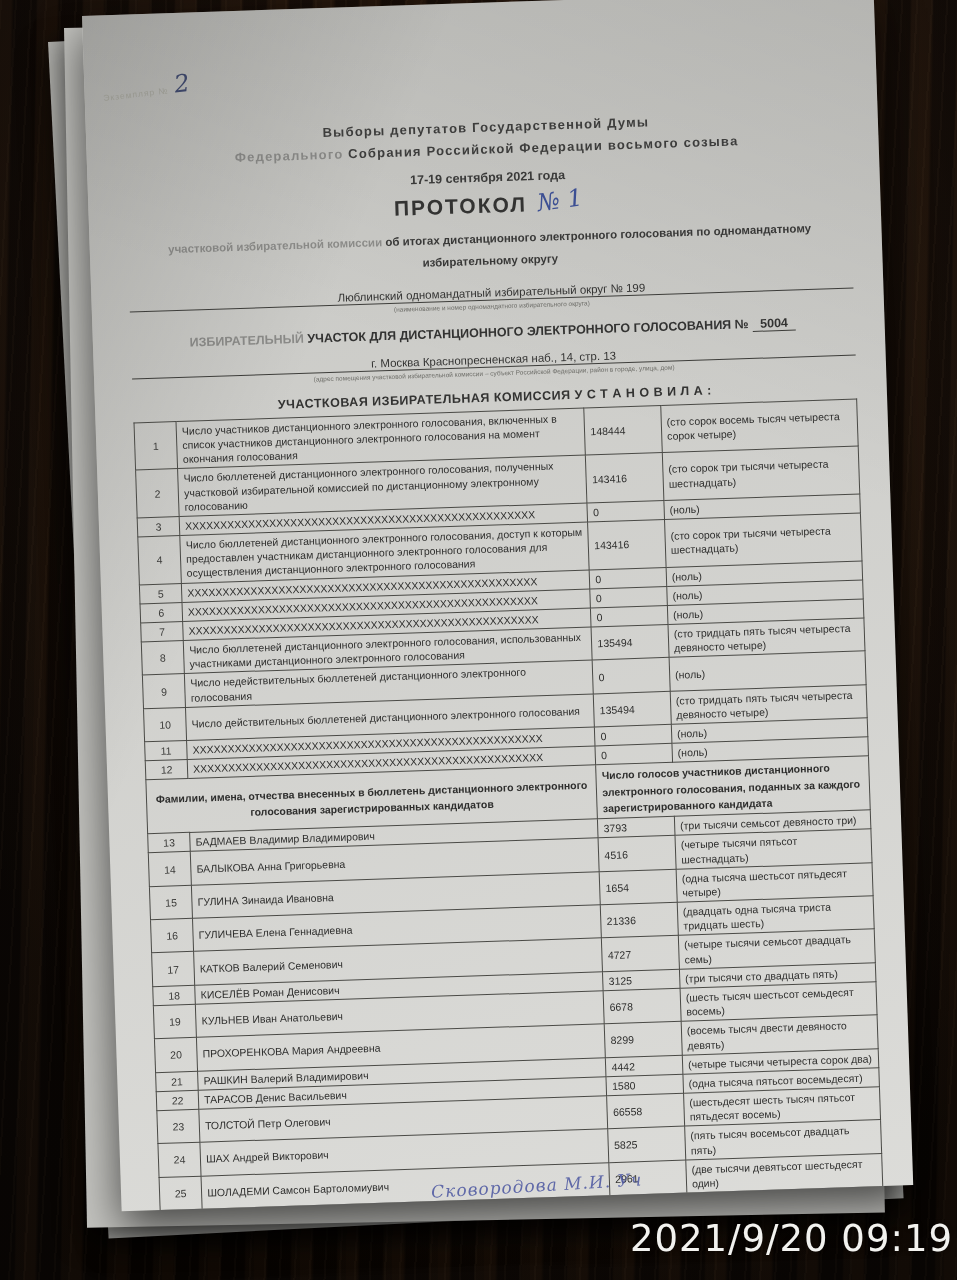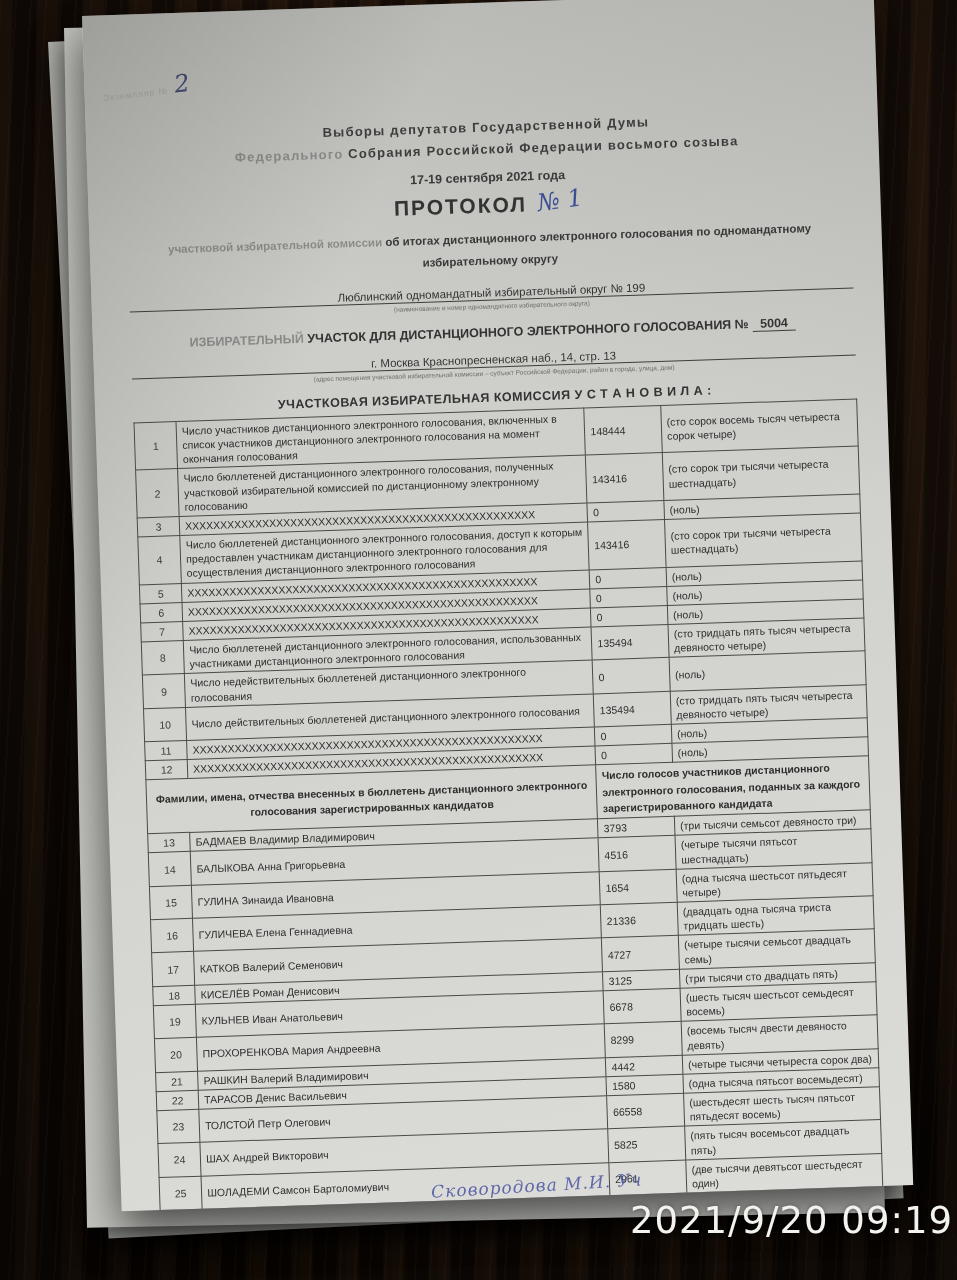--- a/index.html
+++ b/index.html
@@ -54,21 +54,21 @@
   td.c-val{width:70px;}
   td.c-words{width:202px;}
   tr.band td{font-weight:bold;line-height:1.55;}
   tr.band td.band-left{text-align:center;}
   .handwriting{
     position:absolute;left:310px;bottom:2px;white-space:nowrap;
     font-family:"DejaVu Serif", serif;font-style:italic;font-size:17px;
     color:#4a55a0;transform:rotate(-1.5deg);letter-spacing:1px;opacity:.85;
   }
   .timestamp{
-    position:absolute;right:4px;bottom:38px;
+    position:absolute;right:4px;bottom:20px;
     font-family:"DejaVu Sans", sans-serif;font-size:37px;color:#f2f2ef;
     letter-spacing:1px;text-shadow:0 0 4px rgba(0,0,0,.35);
   }
 </style>
 </head>
 <body>
 
 <div class="scene">
   <div class="sheet under2"></div>
   <div class="sheet under1"></div>

